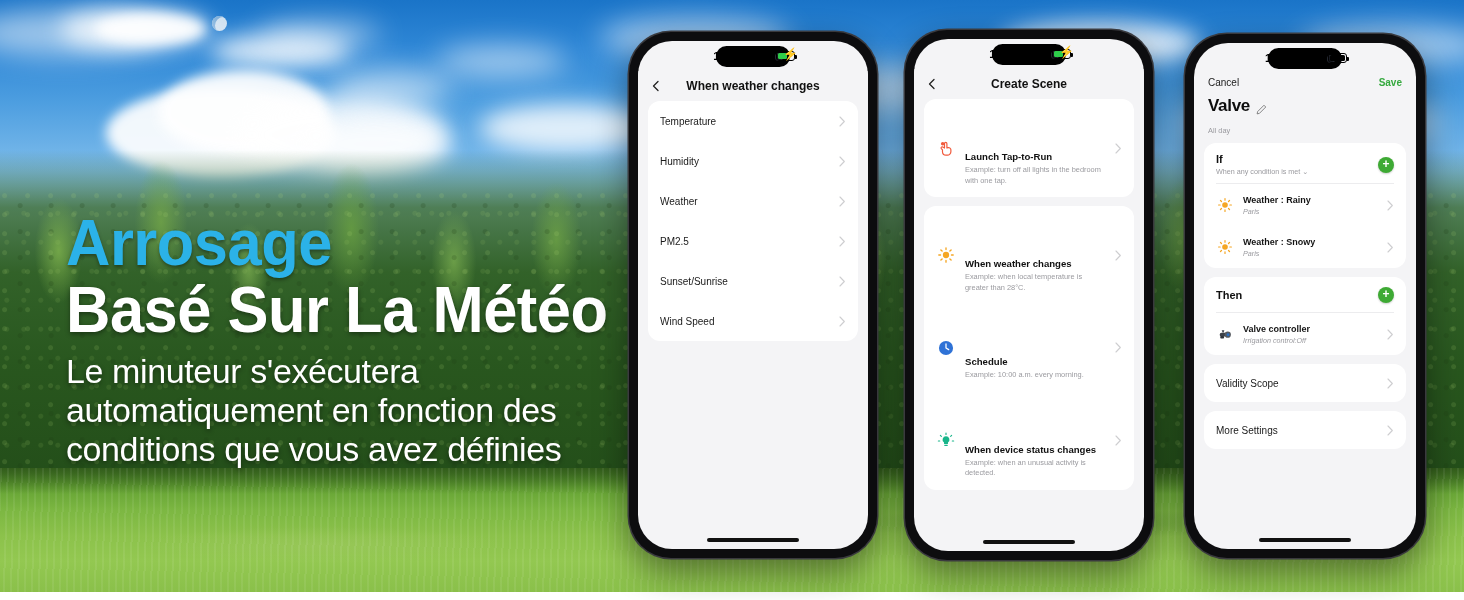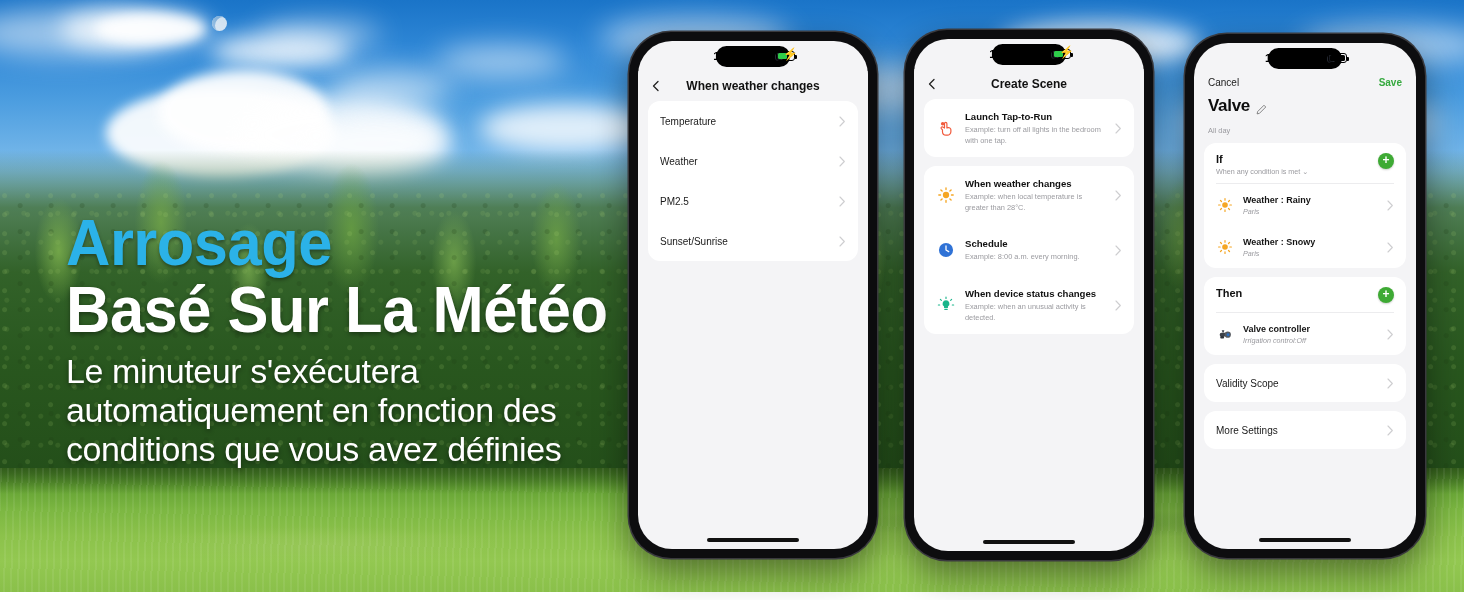--- a/index.html
+++ b/index.html
@@ -304,39 +304,39 @@
 
   
   .scene-row {
     display: flex;
     align-items: center;
     gap: 9px;
     padding: 11px 12px;
     min-height: 52px;
   }
   .scene-ico { width: 20px; height: 20px; flex: none; display:flex; align-items:center; justify-content:center; }
-  .scene-txt { flex: 1; }
+  .scene-txt { flex: 1; margin-top: 40px; }
   .scene-title { font-size: 9.6px; font-weight: 700; color: #111; line-height: 13px; }
   .scene-desc { font-size: 7.4px; color: #9a9a9f; line-height: 10.5px; margin-top: 2px; }
 
   
   .p3-bar {
     display: flex; align-items: center; justify-content: space-between;
     padding: 4px 14px 2px;
   }
   .p3-cancel { font-size: 10px; color: #1a1a1a; }
   .p3-save { font-size: 10px; color: #36a93f; font-weight: 600; }
   .p3-head { padding: 6px 14px 8px; }
   .p3-title-wrap { display: flex; align-items: center; gap: 6px; }
   .p3-title { font-size: 17px; font-weight: 700; color: #0d0d0d; letter-spacing:-.3px; }
   .pencil { width: 11px; height: 11px; opacity: .75; }
   .p3-sub { font-size: 7.4px; color: #9a9a9f; margin-top: 10px; }
 
   .sec-head {
-    display: flex; align-items: flex-start; justify-content: space-between;
+    display: flex; align-items: center; justify-content: space-between;
     padding: 10px 12px 7px;
   }
   .sec-name { font-size: 11px; font-weight: 700; color: #111; }
   .sec-cond { font-size: 7.2px; color: #9a9a9f; margin-top: 2px; }
   .plusbtn {
     width: 16px; height: 16px; border-radius: 50%;
     background: #3eaa34;
     display: flex; align-items: center; justify-content: center;
     flex: none;
     box-shadow: 0 1px 2px rgba(0,0,0,.2);
@@ -445,37 +445,53 @@
         <div class="card">
           <div class="row">
             <span class="lbl">Temperature</span>
             <span class="chev">
                 <svg width="7" height="11" viewBox="0 0 7 11">
                   <path d="M1 1l4.3 4.5L1 10" stroke="#8a8a8f" stroke-width="1.1" fill="none" stroke-linecap="round" stroke-linejoin="round"></path>
                 </svg>
               </span>
           </div>
           <div class="row">
+            <span class="lbl">Humidity</span>
+            <span class="chev">
+                <svg width="7" height="11" viewBox="0 0 7 11">
+                  <path d="M1 1l4.3 4.5L1 10" stroke="#8a8a8f" stroke-width="1.1" fill="none" stroke-linecap="round" stroke-linejoin="round"></path>
+                </svg>
+              </span>
+          </div>
+          <div class="row">
             <span class="lbl">Weather</span>
             <span class="chev">
                 <svg width="7" height="11" viewBox="0 0 7 11">
                   <path d="M1 1l4.3 4.5L1 10" stroke="#8a8a8f" stroke-width="1.1" fill="none" stroke-linecap="round" stroke-linejoin="round"></path>
                 </svg>
               </span>
           </div>
           <div class="row">
             <span class="lbl">PM2.5</span>
             <span class="chev">
                 <svg width="7" height="11" viewBox="0 0 7 11">
                   <path d="M1 1l4.3 4.5L1 10" stroke="#8a8a8f" stroke-width="1.1" fill="none" stroke-linecap="round" stroke-linejoin="round"></path>
                 </svg>
               </span>
           </div>
           <div class="row">
             <span class="lbl">Sunset/Sunrise</span>
+            <span class="chev">
+                <svg width="7" height="11" viewBox="0 0 7 11">
+                  <path d="M1 1l4.3 4.5L1 10" stroke="#8a8a8f" stroke-width="1.1" fill="none" stroke-linecap="round" stroke-linejoin="round"></path>
+                </svg>
+              </span>
+          </div>
+          <div class="row">
+            <span class="lbl">Wind Speed</span>
             <span class="chev">
                 <svg width="7" height="11" viewBox="0 0 7 11">
                   <path d="M1 1l4.3 4.5L1 10" stroke="#8a8a8f" stroke-width="1.1" fill="none" stroke-linecap="round" stroke-linejoin="round"></path>
                 </svg>
               </span>
           </div>
         </div>
       </div>
 
       <div class="home-ind"></div>
@@ -567,21 +583,21 @@
 
           <div class="scene-row">
             <span class="scene-ico">
               <svg width="18" height="18" viewBox="0 0 24 24">
                   <circle cx="12" cy="12" r="9.4" fill="#2f72d6"></circle>
                   <path d="M12 6.6V12l3.6 2.2" stroke="#fff" stroke-width="1.7" fill="none" stroke-linecap="round" stroke-linejoin="round"></path>
                 </svg>
             </span>
             <span class="scene-txt">
               <span class="scene-title" style="display:block">Schedule</span>
-              <span class="scene-desc" style="display:block">Example: 8:00 a.m. every morning.</span>
+              <span class="scene-desc" style="display:block">Example: 10:00 a.m. every morning.</span>
             </span>
             <span class="chev">
                 <svg width="7" height="11" viewBox="0 0 7 11">
                   <path d="M1 1l4.3 4.5L1 10" stroke="#8a8a8f" stroke-width="1.1" fill="none" stroke-linecap="round" stroke-linejoin="round"></path>
                 </svg>
               </span>
           </div>
 
           <div class="scene-row">
             <span class="scene-ico">

